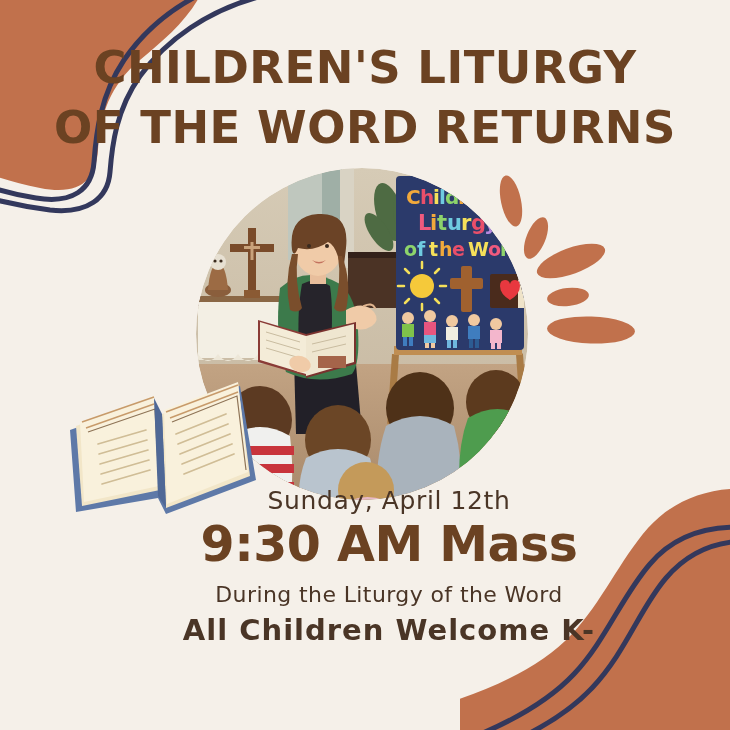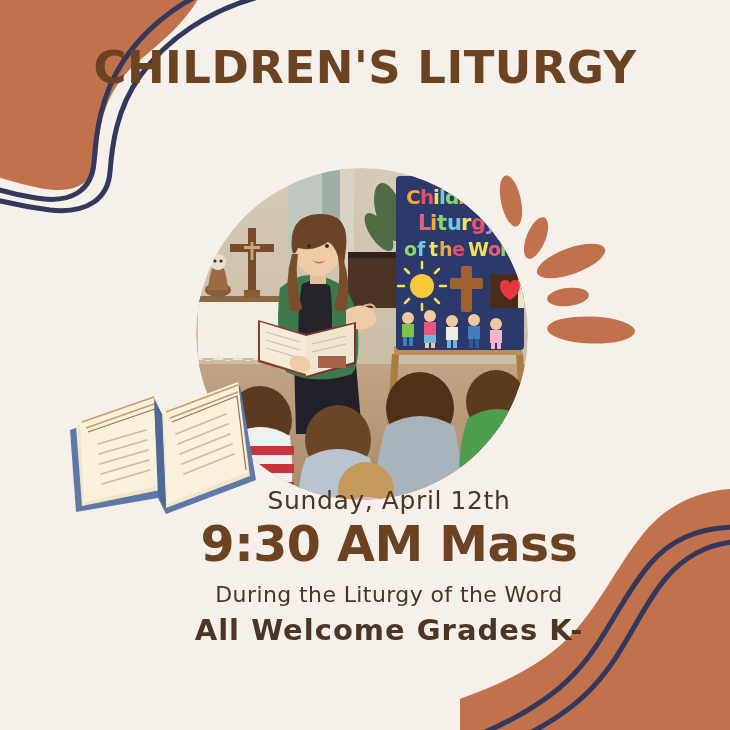--- a/index.html
+++ b/index.html
@@ -112,20 +112,21 @@
   <div class="corner-deco corner-br">
     <svg width="270" height="250" viewBox="0 0 270 250" xmlns="http://www.w3.org/2000/svg">
       <path d="M 300 280 L 300 10 C 255 4 215 18 188 48 C 160 80 142 122 112 154 C 84 184 40 206 -10 222 L -10 280 Z" fill="#C1714C"></path>
       <path d="M -16 268 C 36 250 84 226 114 194 C 146 160 162 116 190 84 C 214 56 248 44 292 48" fill="none" stroke="#33385C" stroke-width="5" stroke-linecap="round"></path>
       <path d="M -16 286 C 42 270 98 244 132 208 C 166 172 180 128 206 98 C 230 70 262 58 300 62" fill="none" stroke="#33385C" stroke-width="5" stroke-linecap="round"></path>
     </svg>
   </div>
 
   <div class="headline">
     <span>CHILDREN'S LITURGY</span>
+    <span class="l2">OF THE WORD RETURNS</span>
   </div>
 
   <div class="burst">
     <svg width="160" height="190" viewBox="0 0 160 190" xmlns="http://www.w3.org/2000/svg">
       <g fill="#C1714C">
         <ellipse cx="26" cy="26" rx="10" ry="26" transform="rotate(-12 26 26)"></ellipse>
         <ellipse cx="51" cy="63" rx="9.5" ry="22" transform="rotate(22 51 63)"></ellipse>
         <ellipse cx="86" cy="86" rx="36" ry="13" transform="rotate(-20 86 86)"></ellipse>
         <ellipse cx="83" cy="122" rx="21" ry="9" transform="rotate(-6 83 122)"></ellipse>
         <ellipse cx="106" cy="155" rx="44" ry="13.5" transform="rotate(2 106 155)"></ellipse>
@@ -402,17 +403,17 @@
 
       <path d="M92 26 L100 42 L104 136 L96 124 Z" fill="#4F6896"></path>
     </svg>
   </div>
 
   <div class="footer-block">
     <div class="line-date">Sunday, April 12th</div>
     <div class="line-time">9:30 AM Mass</div>
     <div class="line-during">During the Liturgy of the Word</div>
     <div class="line-grades">
-      <span>All Welcome Grades K-</span><br>
+      <span>All Children Welcome K-</span><br>
     </div>
   </div>
 
 </div>
 
 </body></html>

